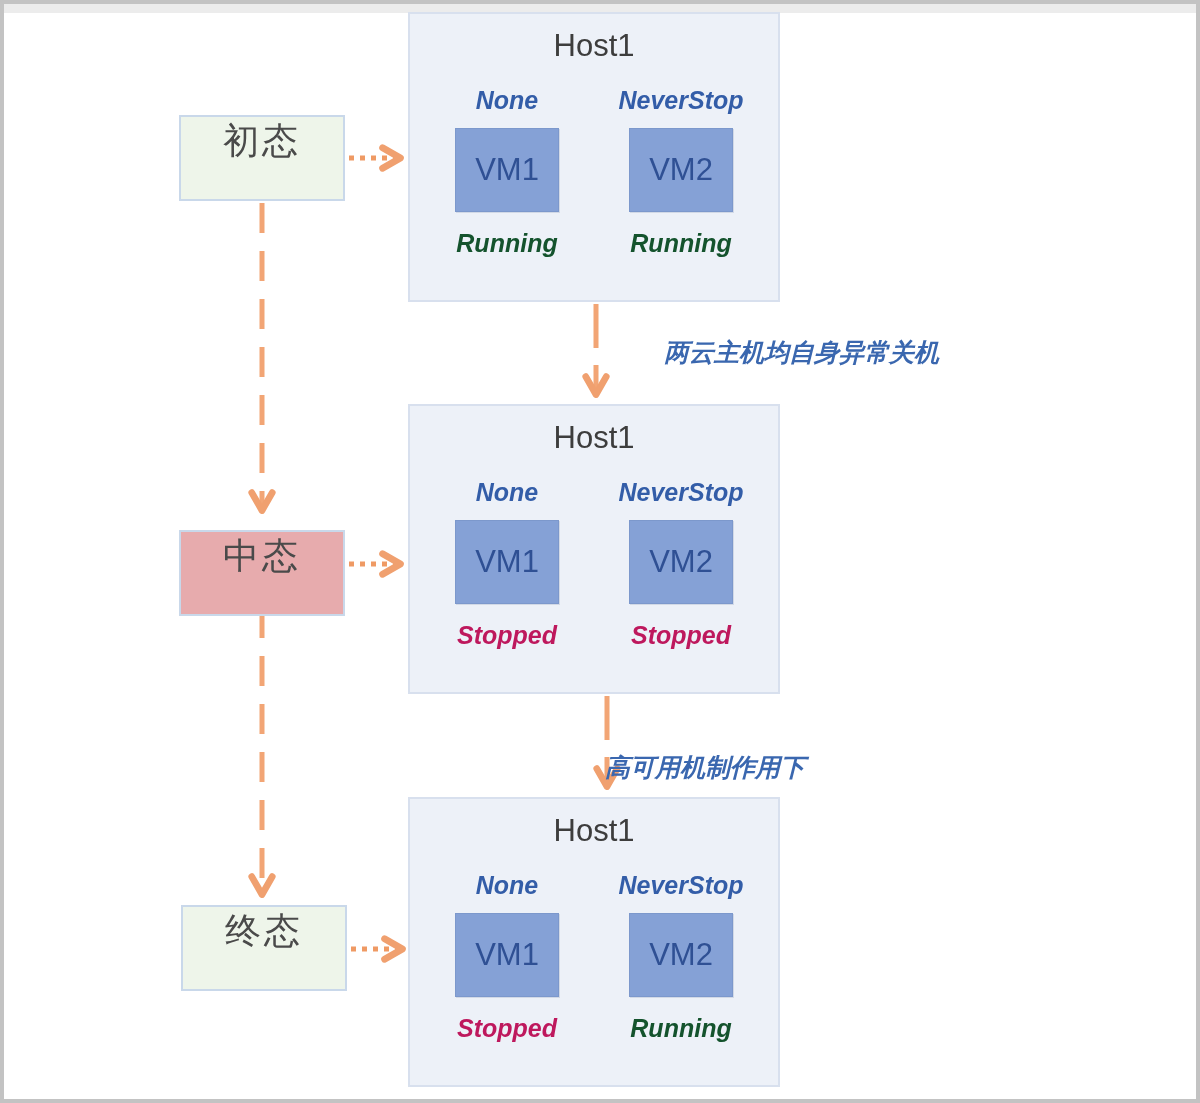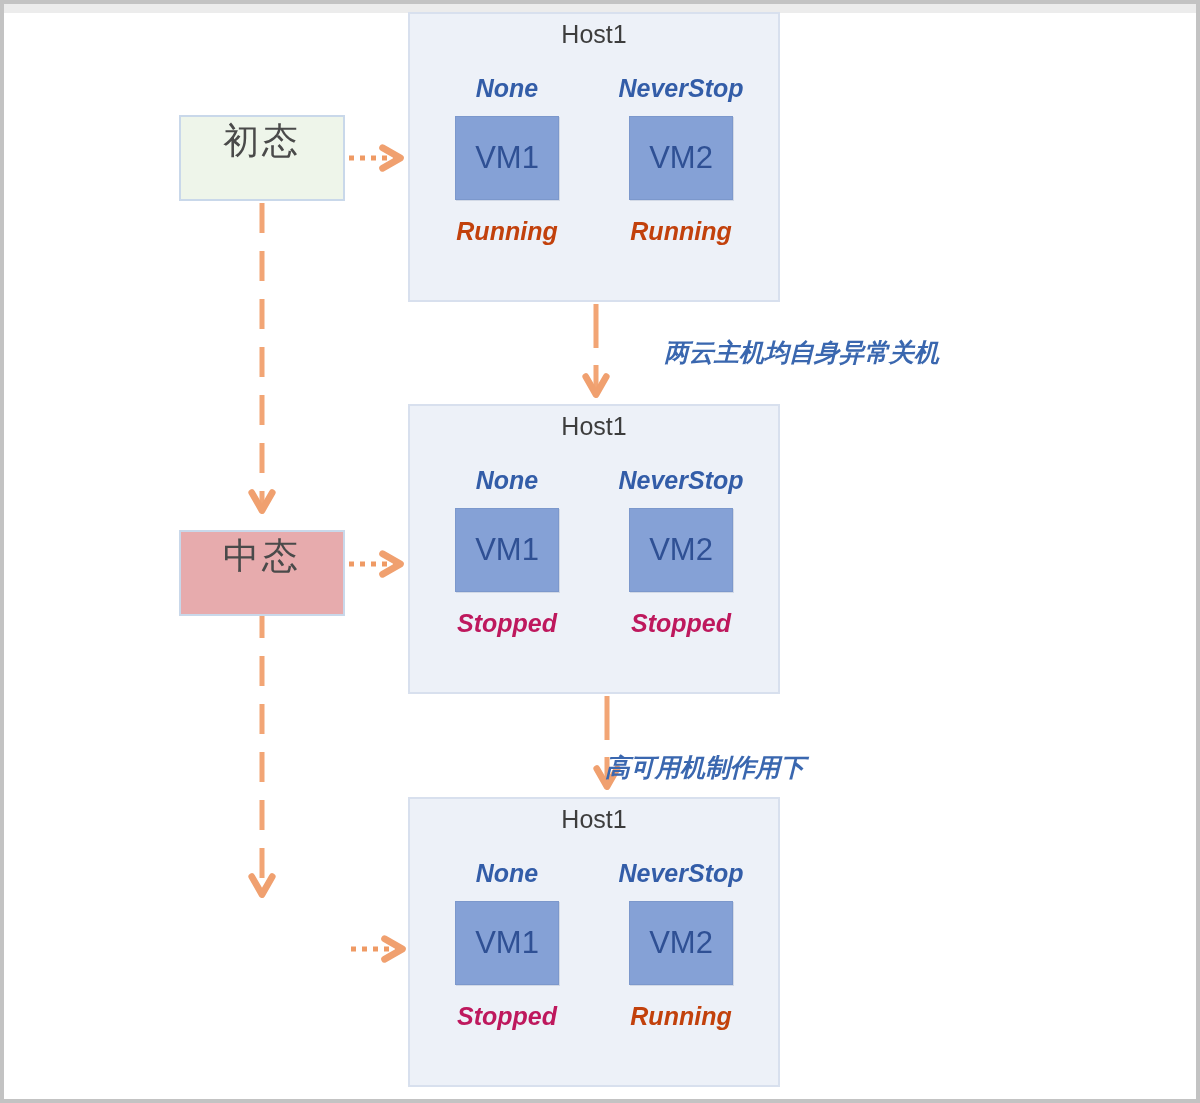--- a/index.html
+++ b/index.html
@@ -49,21 +49,22 @@
     border: 2px solid #d8e0ee;
     display: flex;
     flex-direction: column;
     align-items: center;
   }
   .host-a { top: 8px; }
   .host-b { top: 400px; }
   .host-c { top: 793px; }
 
   .host-title {
-    font-size: 25px;
+    margin-top: 12px;
+    font-size: 31px;
     color: #3d3d3d;
     line-height: 40px;
   }
 
   .vm-row {
     margin-top: 20px;
     display: flex;
     justify-content: center;
     gap: 34px;
     width: 100%;
@@ -96,21 +97,21 @@
   .vm-box span {
     font-size: 31px;
     color: #2f5094;
   }
   .status {
     margin-top: 17px;
     font-size: 25px;
     font-style: italic;
     font-weight: 700;
   }
-  .status[data-status="Running"] { color: #c2410c; }
+  .status[data-status="Running"] { color: #14532d; }
   .status[data-status="Stopped"] { color: #be185d; }
 
   
   .transition-label {
     position: absolute;
     font-size: 25px;
     font-style: italic;
     font-weight: 700;
     color: #3a67af;
     white-space: nowrap;
@@ -150,20 +151,23 @@
     <path d="M592,300 L592,386" stroke="#f2a575" stroke-width="5" stroke-dasharray="44 17" fill="none" marker-end="url(#chev)"></path>
     <path d="M603,692 L603,778" stroke="#f2a575" stroke-width="5" stroke-dasharray="44 17" fill="none" marker-end="url(#chev)"></path>
   </svg>
 
   <div class="state-box state-initial">
     <span>初态</span>
   </div>
   <div class="state-box state-middle">
     <span>中态</span>
   </div>
+  <div class="state-box state-final">
+    <span>终态</span>
+  </div>
 
   <section class="host host-a">
     <div class="host-title">Host1</div>
     <div class="vm-row">
       <div class="vm-col">
         <div class="policy">None</div>
         <div class="vm-box">
           <span>VM1</span>
         </div>
         <div class="status" data-status="Running">Running</div>

